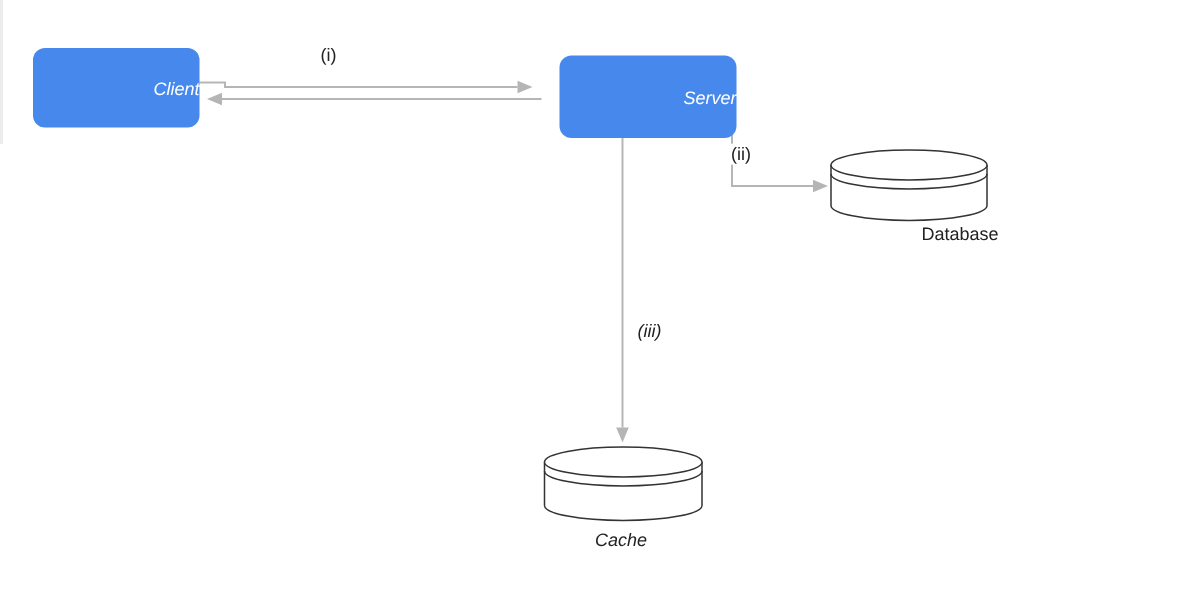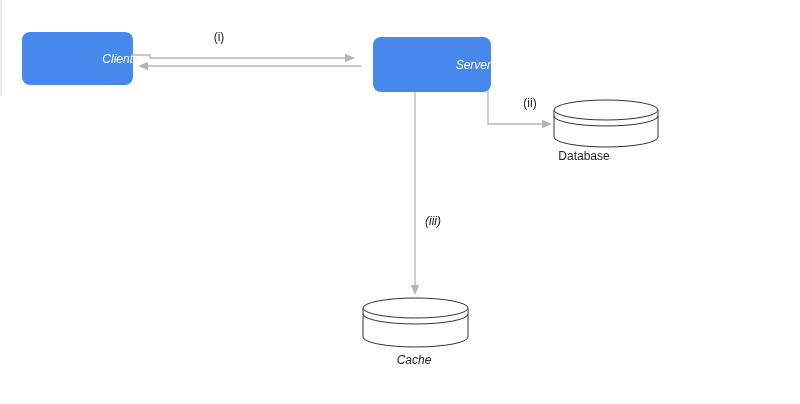--- a/index.html
+++ b/index.html
@@ -57,23 +57,23 @@
     position: absolute;
     transform: translate(-50%, -50%);
     font-size: 12px;
     color: #222222;
     background: #ffffff;
     padding: 0 2px;
     line-height: 1.2;
     white-space: nowrap;
   }
   .lbl-i   { left: 219px; top: 37px; }
-  .lbl-ii  { left: 530px; top: 103px; }
+  .lbl-ii  { left: 494px; top: 103px; }
   .lbl-iii { left: 433px; top: 221px; font-style: italic; }
-  .lbl-db  { left: 584px; top: 156px; background: transparent; }
+  .lbl-db  { left: 640px; top: 156px; background: transparent; }
   .lbl-cache { left: 414px; top: 360px; background: transparent; font-style: italic; }
   .edge-left-artifact {
     position: absolute;
     left: 0; top: 0;
     width: 2px; height: 96px;
     background: #ececec;
   }
 </style>
 </head>
 <body>

